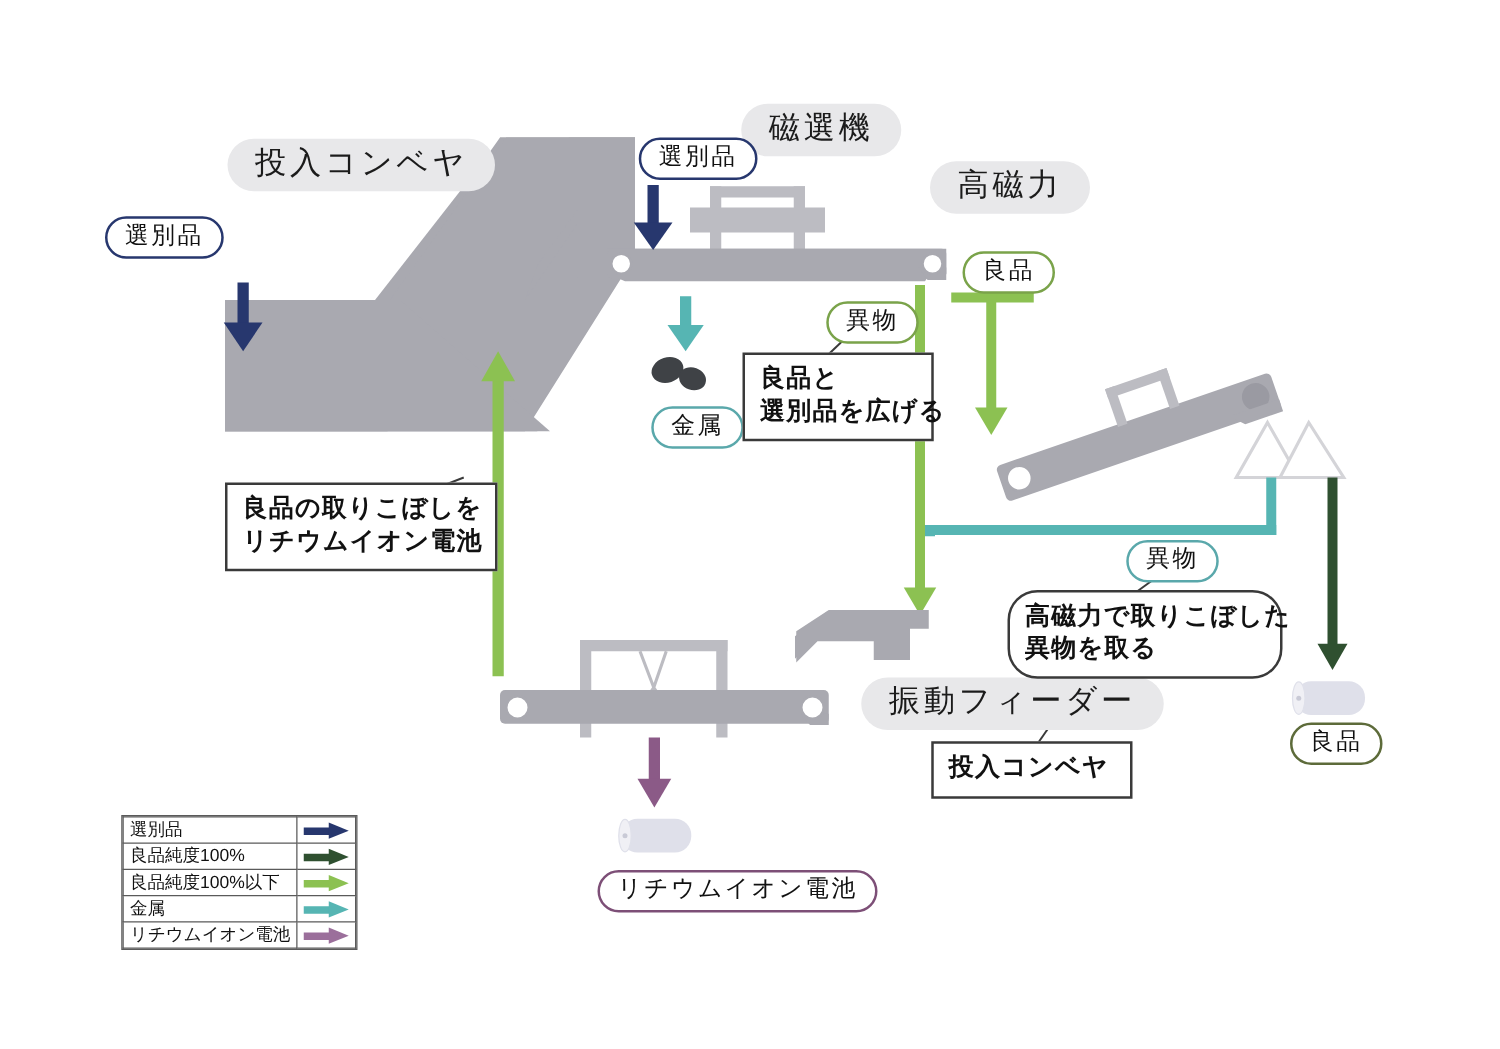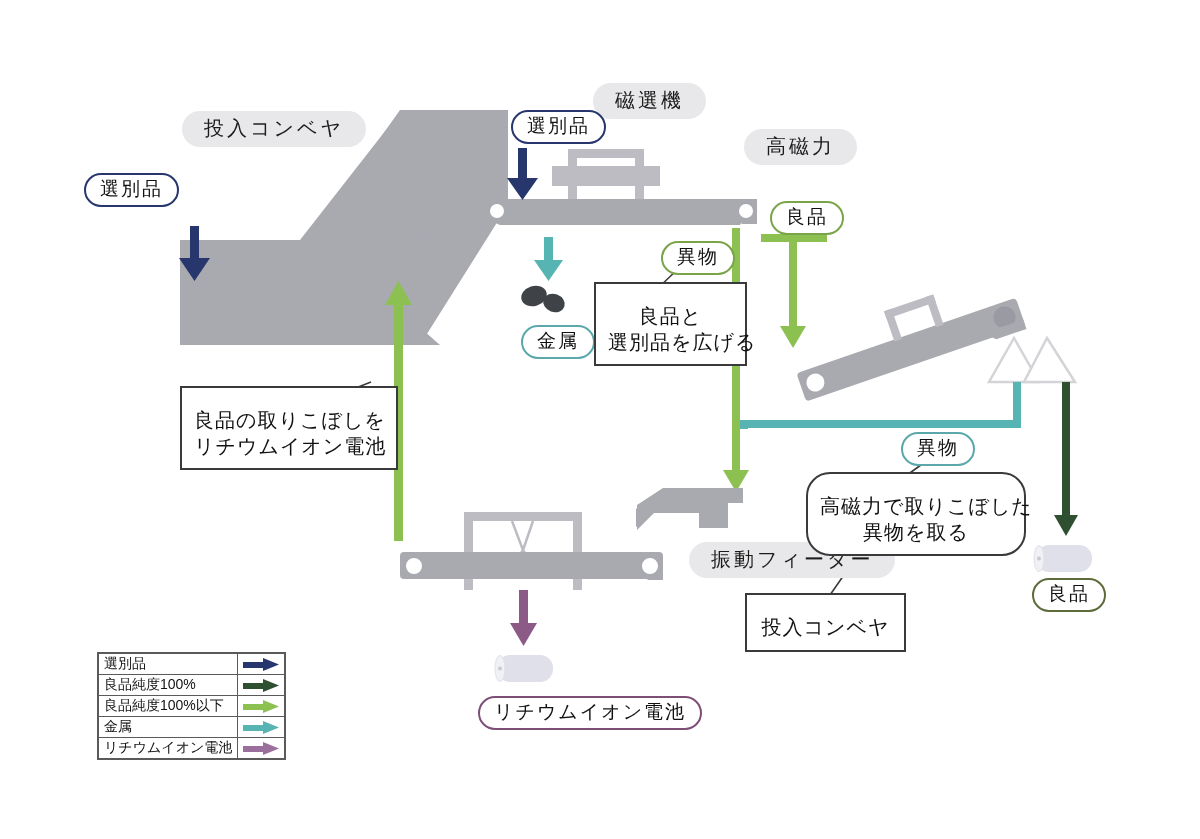--- a/index.html
+++ b/index.html
@@ -5,39 +5,40 @@
   html,body{margin:0;padding:0;background:#ffffff;}
   body{width:1200px;height:839px;font-family:"Liberation Sans","DejaVu Sans",sans-serif;}
   #stage{position:relative;width:1200px;height:839px;overflow:hidden;background:#fff;}
   #art{position:absolute;left:0;top:0;width:1200px;height:839px;}
 
   .lbl{position:absolute;white-space:nowrap;}
 
   
   .machine{
     background:#e8e8ea;border-radius:22px;color:#1b1b1b;
-    font-size:20px;letter-spacing:3px;padding:6px 22px 8px 22px;line-height:1.1;
+    font-size:25px;letter-spacing:3px;padding:6px 22px 8px 22px;line-height:1.1;
   }
 
   
   .pill{
     border-radius:999px;background:#fff;font-size:19px;letter-spacing:2px;
     padding:3px 14px 5px 14px;line-height:1.15;
   }
   .pill.blue{border:2px solid #27376e;color:#111;}
   .pill.teal{border:2px solid #5aa8ab;color:#111;}
   .pill.green{border:2px solid #7aa34a;color:#111;}
   .pill.olive{border:2px solid #5d6b3a;color:#111;}
   .pill.purple{border:2px solid #7d4f77;color:#111;}
 
   
   .note{
     border:2px solid #3a3a3a;background:#fff;color:#111;
-    font-size:20px;line-height:1.28;letter-spacing:1px;text-align:center;
-    padding:20px 12px 9px 12px;
+    font-size:20px;line-height:1.28;letter-spacing:1px;text-align:left;
+    padding:7px 12px 9px 12px;
+    font-weight:bold;
   }
 
   
   #legend{position:absolute;left:97px;top:652px;border:1px solid #5a5a5a;background:#fff;}
   #legend table{border-collapse:collapse;}
   #legend td{border:1px solid #5a5a5a;font-size:14px;letter-spacing:0px;color:#111;
              padding:1px 5px 2px 5px;height:17px;line-height:1.1;}
   #legend td.lg-arrow{width:46px;padding:0;text-align:center;vertical-align:middle;}
   #legend svg{display:block;margin:0 auto;}
 </style>

